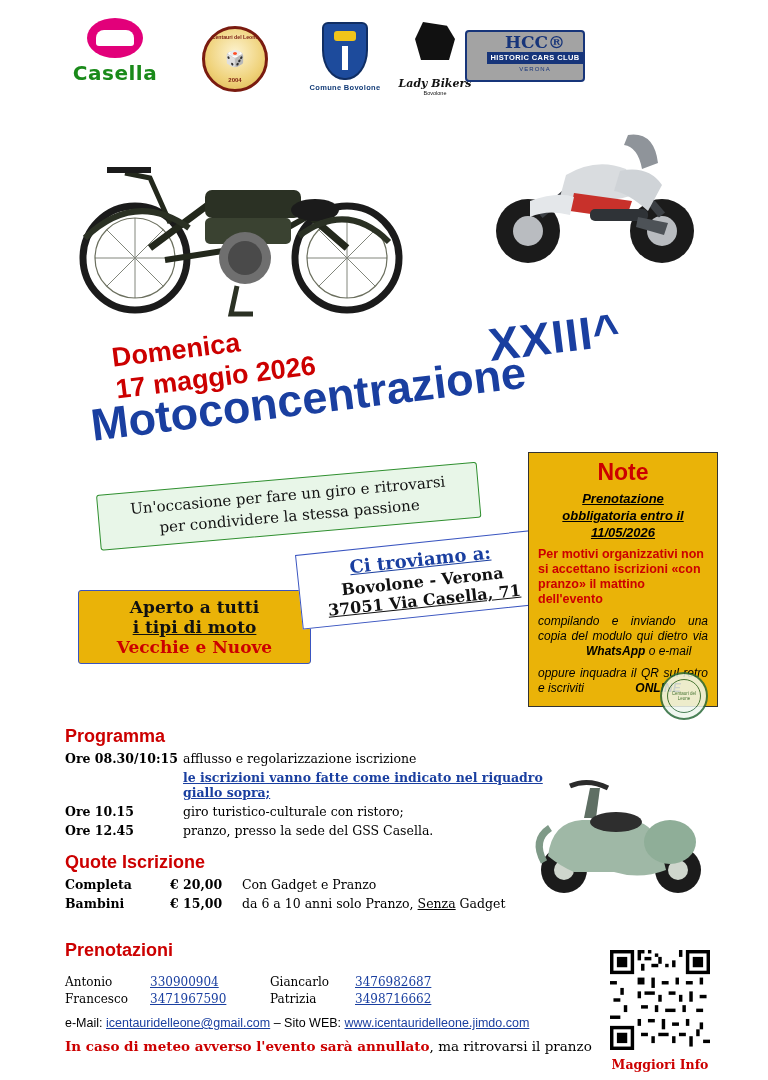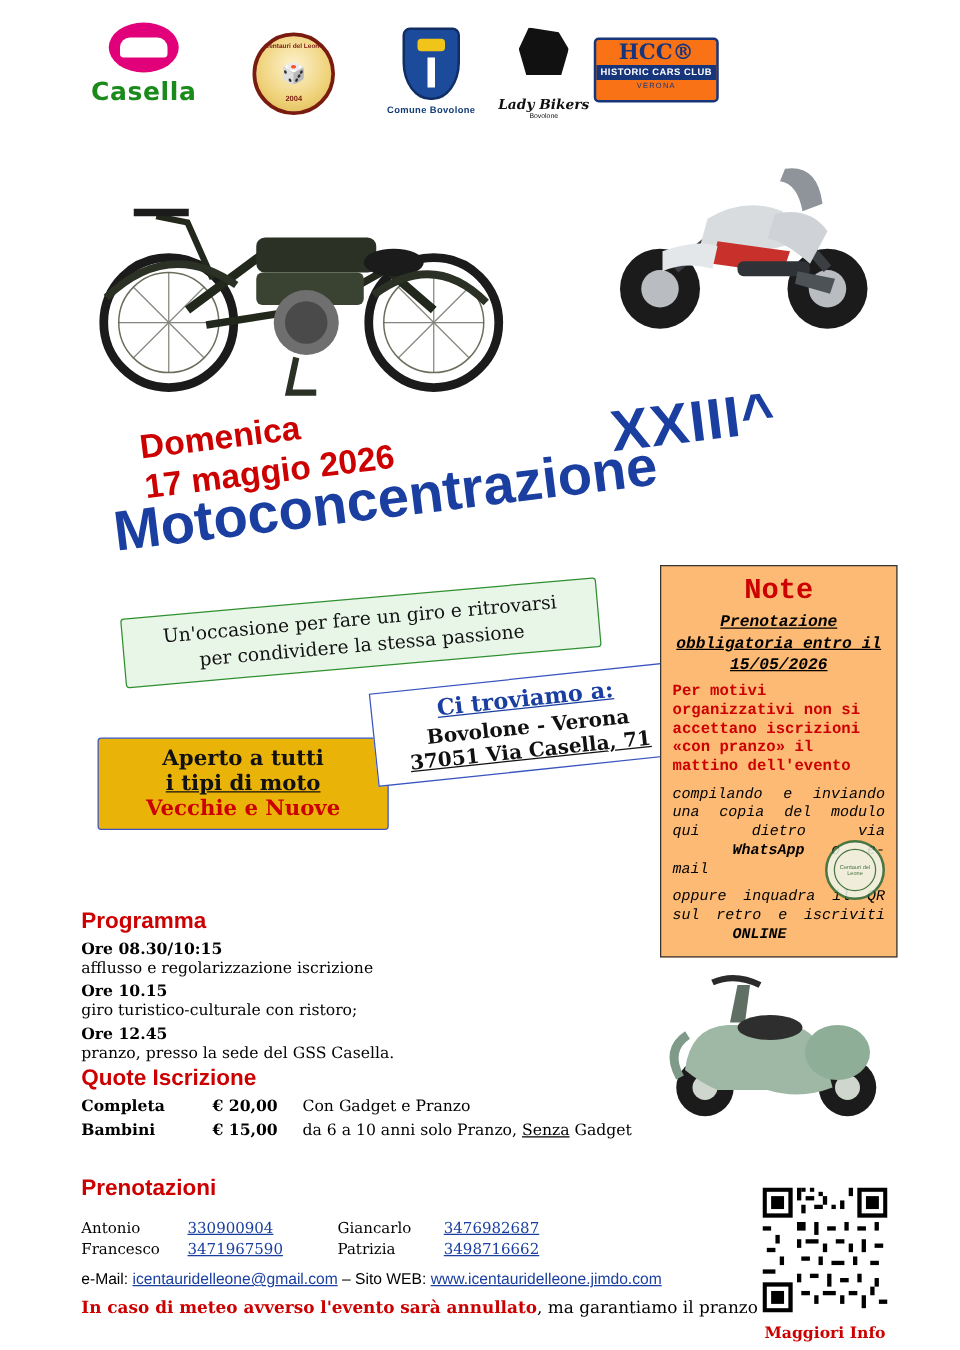--- a/index.html
+++ b/index.html
@@ -38,21 +38,21 @@
   .comune-cap{font-size:7.5px;color:#123b77;font-weight:bold;margin-top:3px;letter-spacing:.3px;}
 
   .lady-logo{left:380px;top:22px;width:110px;}
   .lady-box{width:62px;height:54px;margin:0 auto;position:relative;}
   .lady-silhouette{width:40px;height:38px;margin:0 auto;background:#111;border-radius:4px;
      clip-path:polygon(20% 0,80% 10%,100% 45%,85% 100%,15% 100%,0 45%);}
   .lady-word{font-family:"DejaVu Serif",serif;font-style:italic;font-weight:bold;font-size:11px;color:#111;margin-top:1px;}
   .lady-sub{font-size:5.5px;color:#111;}
 
   .hcc-logo{left:465px;top:30px;width:120px;}
-  .hcc-box{width:96px;height:48px;margin:0 auto;border:2px solid #17357a;border-radius:4px;background:#f97316;overflow:hidden;}
+  .hcc-box{width:96px;height:48px;margin:0 auto;border:2px solid #17357a;border-radius:4px;background:#a3a3a3;overflow:hidden;padding-left:20px;}
   .hcc-top{font-family:"DejaVu Serif",serif;font-weight:bold;font-size:17px;color:#17357a;line-height:20px;}
   .hcc-bar{background:#17357a;color:#fff;font-size:7.5px;font-weight:bold;line-height:12px;letter-spacing:.4px;}
   .hcc-bot{font-size:6px;color:#17357a;letter-spacing:1px;line-height:10px;}
 
   
   .vintage-bike{left:55px;top:118px;width:380px;height:200px;}
   .modern-bike{left:470px;top:105px;width:250px;height:170px;}
   .scooter{left:520px;top:770px;width:200px;height:130px;}
 
   
@@ -74,32 +74,32 @@
   .aperto .l3{font-weight:bold;font-size:17px;color:#cc0000;}
 
   .trovamo{left:295px;top:555px;width:230px;border:1px solid #3a55c0;background:#fff;
     padding:6px 8px;transform:rotate(-6deg);transform-origin:left top;text-align:center;
     font-family:"DejaVu Serif",serif;}
   .trovamo .t1{font-weight:bold;font-size:18px;color:#1a3fa0;text-decoration:underline;}
   .trovamo .t2{font-weight:bold;font-size:16px;color:#111;margin-top:2px;}
   .trovamo .t3{font-weight:bold;font-size:16px;color:#111;text-decoration:underline;}
 
   
-  .note-box{left:528px;top:452px;width:190px;background:#fdba74;border:1px solid #333;
-    padding:6px 9px 10px 9px;font-family:Liberation Mono, monospace;box-sizing:border-box;}
+  .note-box{left:528px;top:452px;width:190px;background:#eab308;border:1px solid #333;
+    padding:6px 9px 10px 9px;font-family:Liberation Sans, sans-serif;box-sizing:border-box;}
   .note-title{color:#cc0000;font-weight:bold;font-size:23px;text-align:center;margin-bottom:4px;}
   .note-l1{text-align:center;font-style:italic;font-weight:bold;font-size:13px;text-decoration:underline;line-height:17px;}
   .note-red{color:#cc0000;font-weight:bold;font-size:12.5px;line-height:15px;margin-top:6px;}
   .note-it{font-style:italic;font-size:12px;line-height:15px;margin-top:7px;text-align:justify;}
   .note-it b{font-style:italic;margin-left:48px;}
 
   
   .sec-title{color:#cc0000;font-weight:bold;font-size:18px;}
   .prog{left:65px;top:726px;width:520px;}
-  .prog-row{display:flex;margin-top:4px;font-size:12.5px;font-family:"DejaVu Serif",serif;flex-direction:column;}
+  .prog-row{display:flex;margin-top:4px;font-size:12.5px;font-family:"DejaVu Serif",serif;}
   .prog-time{width:118px;font-weight:bold;}
   .prog-desc{flex:1;}
   .prog-link{color:#1a3fa0;text-decoration:underline;font-weight:bold;}
 
   .quote{left:65px;top:852px;width:560px;}
   .q-row{display:flex;margin-top:4px;font-size:12.5px;font-family:"DejaVu Serif",serif;}
   .q-name{width:105px;font-weight:bold;}
   .q-price{width:72px;font-weight:bold;}
   .q-desc{flex:1;}
   .u{text-decoration:underline;}
@@ -244,39 +244,43 @@
 <div class="abs trovamo">
   <div class="t1">Ci troviamo a:</div>
   <div class="t2">Bovolone - Verona</div>
   <div class="t3">37051 Via Casella, 71</div>
 </div>
 
 <div class="abs note-box">
   <div class="note-title">Note</div>
   <div class="note-l1">Prenotazione</div>
   <div class="note-l1">obbligatoria entro il</div>
-  <div class="note-l1">15/05/2026</div>
+  <div class="note-l1">11/05/2026</div>
   <div class="note-red">Per motivi organizzativi non si accettano iscrizioni «con pranzo» il mattino dell'evento</div>
   <div class="note-it">
     <span>compilando e inviando una copia del modulo qui dietro via </span><b>WhatsApp</b><span> o e-mail</span>
   </div>
   <div class="note-it">
     <span>oppure inquadra il QR sul retro e iscriviti </span><b>ONLINE</b>
   </div>
 </div>
 
 <div class="abs stamp">
   <div class="stamp-in">Centauri del Leone</div>
 </div>
 
 <div class="abs prog">
   <div class="sec-title">Programma</div>
   <div class="prog-row">
     <div class="prog-time">Ore 08.30/10:15</div>
     <div class="prog-desc">afflusso e regolarizzazione iscrizione</div>
+  </div>
+  <div class="prog-row">
+    <div class="prog-time"></div>
+    <div class="prog-desc prog-link">le iscrizioni vanno fatte come indicato nel riquadro giallo sopra;</div>
   </div>
   <div class="prog-row">
     <div class="prog-time">Ore 10.15</div>
     <div class="prog-desc">giro turistico-culturale con ristoro;</div>
   </div>
   <div class="prog-row">
     <div class="prog-time">Ore 12.45</div>
     <div class="prog-desc">pranzo, presso la sede del GSS Casella.</div>
   </div>
 </div>
@@ -317,21 +321,21 @@
   </div>
   <div class="email-line">
     <span>e-Mail:</span>
     <a href="#">icentauridelleone@gmail.com</a>
     <span>– Sito WEB:</span>
     <a href="#">www.icentauridelleone.jimdo.com</a>
   </div>
 </div>
 
 <div class="abs meteo">
-  <b>In caso di meteo avverso l'evento sarà annullato</b><span>, ma garantiamo il pranzo</span>
+  <b>In caso di meteo avverso l'evento sarà annullato</b><span>, ma ritrovarsi il pranzo</span>
 </div>
 
 <div class="abs qr-wrap">
   <svg class="qr" viewBox="0 0 29 29">
     <rect width="29" height="29" fill="#fff"></rect>
     <g fill="#000">
       <rect x="0" y="0" width="7" height="7"></rect>
         <rect x="1" y="1" width="5" height="5" fill="#fff"></rect>
         <rect x="2" y="2" width="3" height="3"></rect>
       <rect x="22" y="0" width="7" height="7"></rect>

